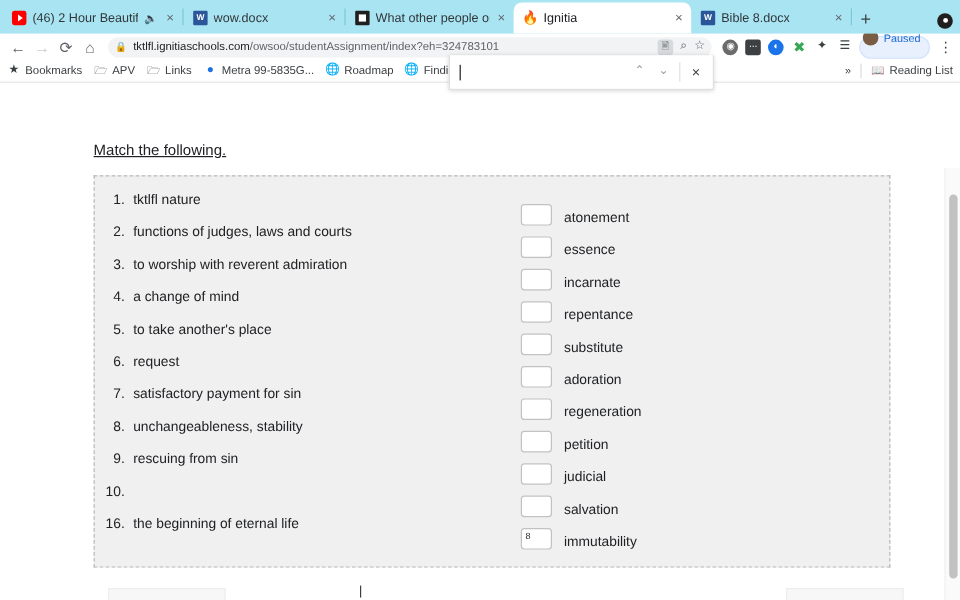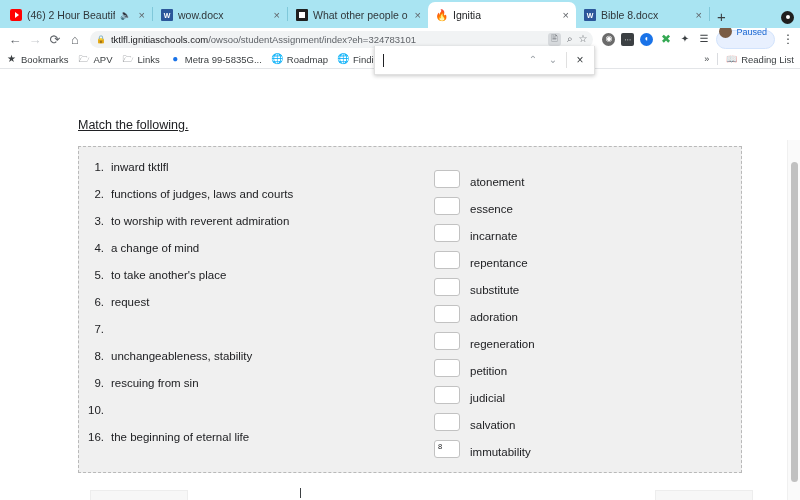--- a/index.html
+++ b/index.html
@@ -383,21 +383,21 @@
   <div class="page">
     <div class="content-inner">
 
       <div class="prompt">Match the following.</div>
 
       <div class="match-box">
 
         <div class="col-left">
           <div class="mrow">
             <span class="mnum">1.</span>
-            <span class="mtext">inward tktlfl</span>
+            <span class="mtext">tktlfl nature</span>
           </div>
           <div class="mrow">
             <span class="mnum">2.</span>
             <span class="mtext">functions of judges, laws and courts</span>
           </div>
           <div class="mrow">
             <span class="mnum">3.</span>
             <span class="mtext">to worship with reverent admiration</span>
           </div>
           <div class="mrow">
@@ -407,20 +407,21 @@
           <div class="mrow">
             <span class="mnum">5.</span>
             <span class="mtext">to take another's place</span>
           </div>
           <div class="mrow">
             <span class="mnum">6.</span>
             <span class="mtext">request</span>
           </div>
           <div class="mrow">
             <span class="mnum">7.</span>
+            <span class="mtext">satisfactory payment for sin</span>
           </div>
           <div class="mrow">
             <span class="mnum">8.</span>
             <span class="mtext">unchangeableness, stability</span>
           </div>
           <div class="mrow">
             <span class="mnum">9.</span>
             <span class="mtext">rescuing from sin</span>
           </div>
           <div class="mrow">

